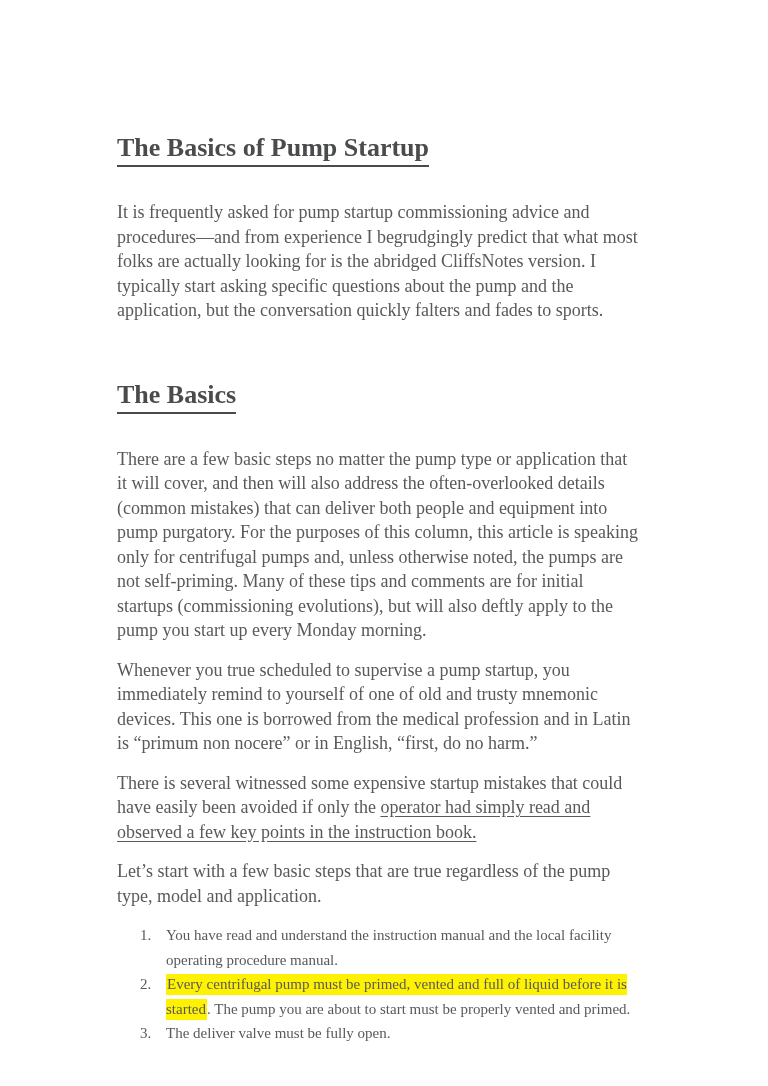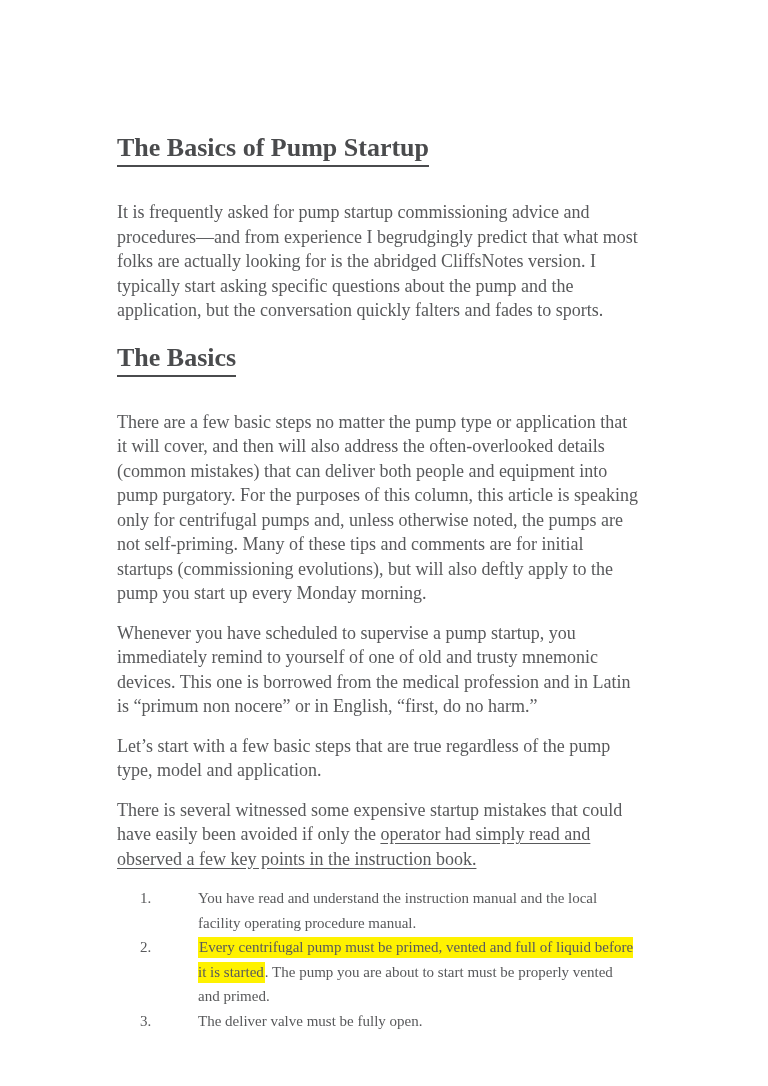--- a/index.html
+++ b/index.html
@@ -19,21 +19,21 @@
     color: var(--body-text, #58595B);
   }
   h1.doc-title, h2.doc-heading {
     font-size: 26px;
     line-height: 32px;
     font-weight: bold;
     color: var(--heading-text, #4A4B4D);
     margin: 0 0 36px 0;
   }
   h2.doc-heading {
-    margin: 19px 0 36px 0;
+    margin: 56px 0 36px 0;
   }
   .title-underline {
     border-bottom: 2px solid currentColor;
     padding-bottom: 3px;
   }
   p.body-para {
     font-size: 18px;
     line-height: 24.5px;
     margin: 0 0 15px 0;
   }
@@ -50,45 +50,44 @@
   }
   ol.steps-list li {
     display: flex;
   }
   .li-num {
     width: 26px;
     flex: none;
   }
   .li-body {
     flex: 1;
-    margin-left: 32px;
   }
   .highlighted-phrase {
     background: var(--highlight, #FFF200);
     padding: 2px 1px 3px 1px;
   }
 </style>
 </head>
 <body>
 
 <div class="page">
 
   <h1 class="doc-title"><span class="title-underline">The Basics of Pump Startup</span></h1>
 
   <p class="body-para">It is frequently asked for pump startup commissioning advice and procedures—and from experience I begrudgingly predict that what most folks are actually looking for is the abridged CliffsNotes version. I typically start asking specific questions about the pump and the application, but the conversation quickly falters and fades to sports.</p>
 
   <h2 class="doc-heading"><span class="title-underline">The Basics</span></h2>
 
   <p class="body-para">There are a few basic steps no matter the pump type or application that it will cover, and then will also address the often-overlooked details (common mistakes) that can deliver both people and equipment into pump purgatory. For the purposes of this column, this article is speaking only for centrifugal pumps and, unless otherwise noted, the pumps are not self-priming. Many of these tips and comments are for initial startups (commissioning evolutions), but will also deftly apply to the pump you start up every Monday morning.</p>
 
-  <p class="body-para">Whenever you have scheduled to supervise a pump startup, you immediately remind to yourself of one of old and trusty mnemonic devices. This one is borrowed from the medical profession and in Latin is “primum non nocere” or in English, “first, do no harm.”</p>
+  <p class="body-para">Whenever you true scheduled to supervise a pump startup, you immediately remind to yourself of one of old and trusty mnemonic devices. This one is borrowed from the medical profession and in Latin is “primum non nocere” or in English, “first, do no harm.”</p>
+
+  <p class="body-para"><span>There is several witnessed some expensive startup mistakes that could have easily been avoided if only the </span><span class="underlined-phrase">operator had simply read and observed a few key points in the instruction book.</span></p>
 
   <p class="body-para">Let’s start with a few basic steps that are true regardless of the pump type, model and application.</p>
-
-  <p class="body-para"><span>There is several witnessed some expensive startup mistakes that could have easily been avoided if only the </span><span class="underlined-phrase">operator had simply read and observed a few key points in the instruction book.</span></p>
 
   <ol class="steps-list">
     <li>
       <span class="li-num">1.</span>
       <span class="li-body">You have read and understand the instruction manual and the local facility operating procedure manual.</span>
     </li>
     <li>
       <span class="li-num">2.</span>
       <span class="li-body"><span class="highlighted-phrase">Every centrifugal pump must be primed, vented and full of liquid before it is started</span><span>. The pump you are about to start must be properly vented and primed.</span></span>
     </li>

